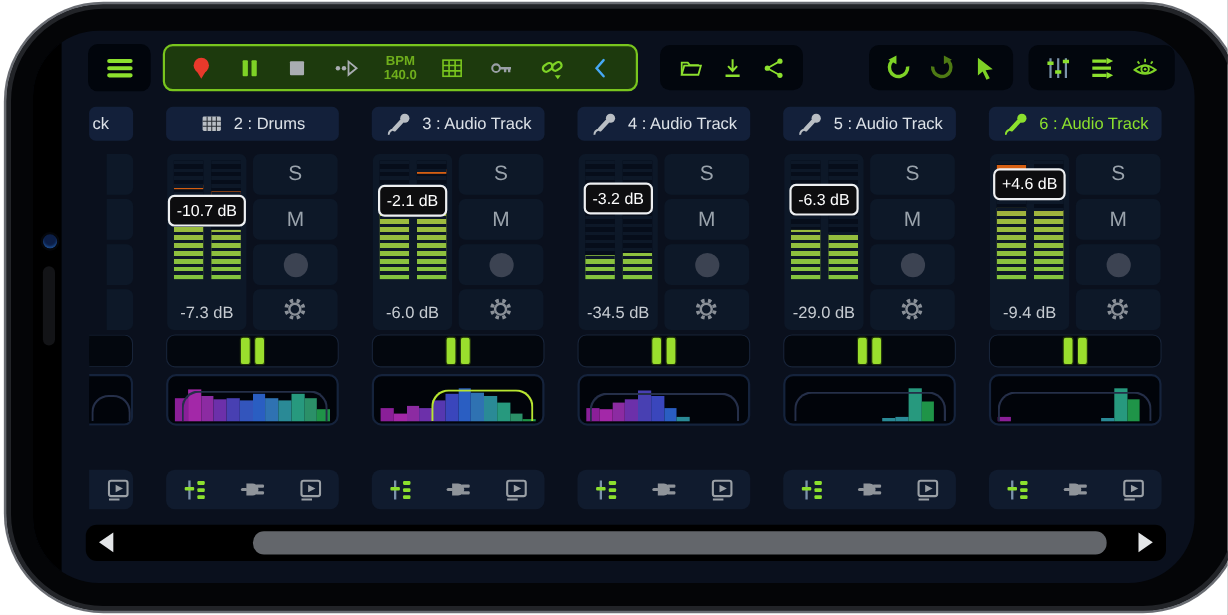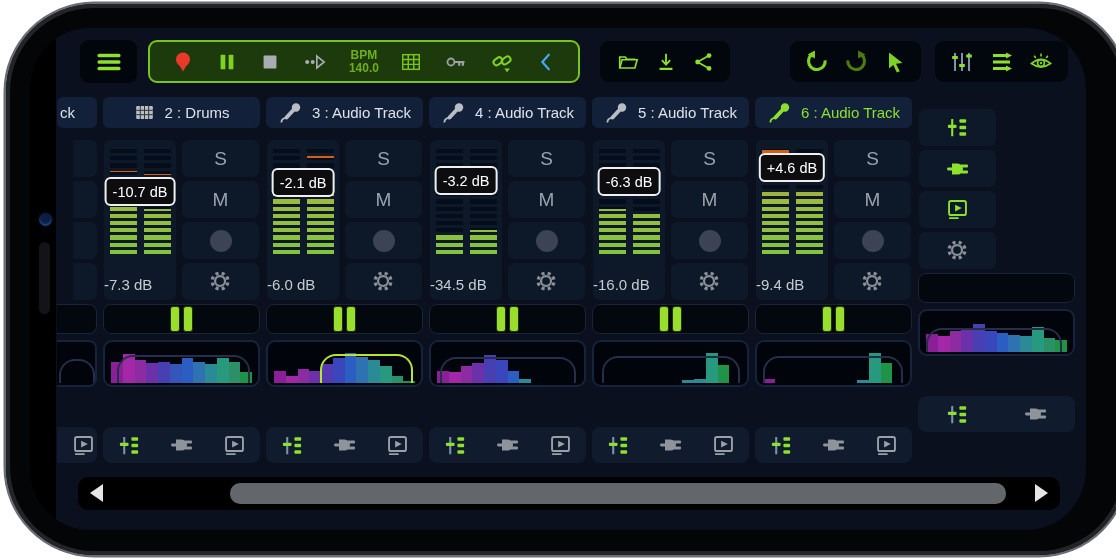--- a/index.html
+++ b/index.html
@@ -22,39 +22,39 @@
              justify-content:space-evenly;box-sizing:border-box;}
   .bpm{color:#6fae1c;font-size:12px;font-weight:bold;text-align:center;line-height:13px;}
   .tgroup{position:absolute;top:13px;height:41px;background:#02060d;border-radius:9px;
           display:flex;align-items:center;justify-content:space-evenly;}
   #g-files{left:570px;width:130px;}
   #g-edit{left:760px;width:131px;}
   #g-view{left:905px;width:133px;}
   .icn{display:flex;align-items:center;justify-content:center;}
   
   .tracks{position:absolute;left:27px;top:69px;display:flex;gap:6px;z-index:5;}
-  .col{width:157px;display:flex;flex-direction:column;flex:none;}
+  .col{width:157px;display:flex;flex-direction:column;flex:none;margin-left:24px;}
   .col.partial{width:40px;}
   .thead{height:31px;border-radius:6px;background:#13203a;display:flex;align-items:center;
          justify-content:center;gap:8px;color:#dde2e8;font-size:15px;white-space:nowrap;}
   .thead.sel{color:#8ce02e;}
   .col.partial .thead{justify-content:flex-start;padding-left:3px;}
   .strip{margin-top:12px;height:160px;display:flex;justify-content:space-between;padding:0 1px;}
   .meterp{width:72px;height:160px;background:#0d1828;border-radius:6px;position:relative;
           display:flex;justify-content:center;gap:7px;padding-top:6px;box-sizing:border-box;}
   .bar{width:27px;height:108px;background:#060d1a;position:relative;overflow:hidden;flex:none;}
   .fill{position:absolute;bottom:0;left:0;right:0;
         background:linear-gradient(to top,#82c43e,#9dbb3e 50%,#a8923a 78%,#b28432);
         background-size:100% 108px;background-position:bottom;}
   .peak{position:absolute;left:0;right:0;height:4.5px;background:#d55f12;}
   .segs{position:absolute;inset:0;background:repeating-linear-gradient(to top,transparent 0 4.2px,#0d1828 4.2px 7.2px);}
   .flabel{position:absolute;left:50%;transform:translateX(-50%);height:25px;background:#0d0d0f;
           border:2px solid #eef0f2;border-radius:6px;color:#fff;font-size:14.5px;display:flex;
           align-items:center;justify-content:center;white-space:nowrap;padding:0 6px;z-index:3;}
-  .mdb{position:absolute;bottom:7px;width:100%;text-align:left;color:#c6cbd1;font-size:15px;}
+  .mdb{position:absolute;bottom:7px;width:100%;text-align:center;color:#c6cbd1;font-size:15px;}
   .btncol{width:77px;display:flex;flex-direction:column;gap:4px;}
   .sbtn{height:37px;background:#0d1828;border-radius:6px;display:flex;align-items:center;
         justify-content:center;color:#9aa3ac;font-size:19px;}
   .rec-dot{width:22px;height:22px;border-radius:50%;background:#3c4352;}
   .panp{margin-top:4px;height:30px;border:1.5px solid #182439;background:#03070e;border-radius:8px;
         display:flex;align-items:center;justify-content:center;box-sizing:border-box;}
   .pill{display:flex;gap:2.5px;}
   .pill div{width:8.5px;height:24px;background:#9ade2d;border:1.5px solid #20320a;border-radius:3px;}
   .specp{margin-top:6px;height:47px;border:2px solid #15233c;background:#01040a;border-radius:9px;
          position:relative;overflow:hidden;box-sizing:border-box;}
@@ -540,21 +540,21 @@
             <div class="meterp">
               <div class="bar">
                 <div class="fill" style="height: 45px;"></div>
                 <div class="segs"></div>
               </div>
               <div class="bar">
                 <div class="fill" style="height: 41px;"></div>
                 <div class="segs"></div>
               </div>
               <div class="flabel" style="top: 27px;">-6.3 dB</div>
-              <div class="mdb">-16.0 dB</div>
+              <div class="mdb">-29.0 dB</div>
             </div>
             <div class="btncol">
               <div class="sbtn">
                 <span>S</span>
               </div>
               <div class="sbtn">
                 <span>M</span>
               </div>
               <div class="sbtn">
                 <div class="rec-dot"></div>

